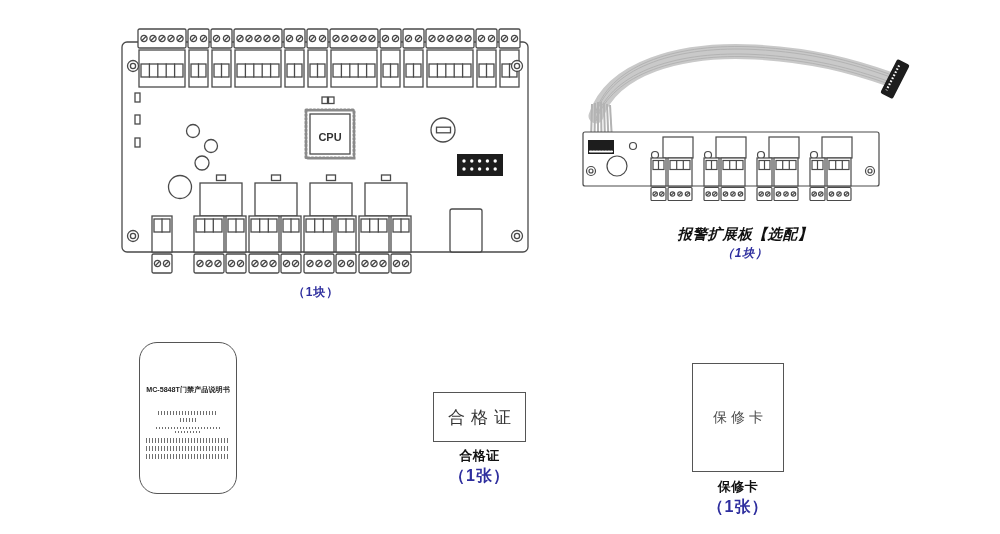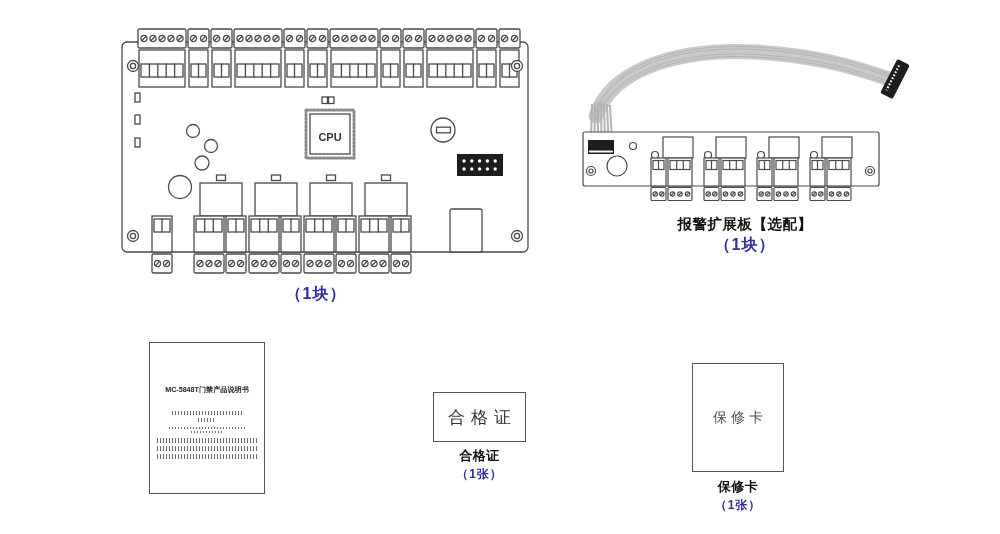--- a/index.html
+++ b/index.html
@@ -5,24 +5,24 @@
   html,body{margin:0;padding:0;}
   body{
     width:1000px;height:534px;background:#ffffff;overflow:hidden;position:relative;
     font-family:"Liberation Sans","DejaVu Sans",sans-serif;color:#1a1a1a;
   }
   .abs{position:absolute;}
   .caption-title{
     font-weight:bold;font-size:14.5px;text-align:center;color:#111;letter-spacing:0.5px;
   }
   .caption-qty{
-    font-weight:bold;font-size:16px;text-align:center;color:#2e2e9e;margin-top:1px;letter-spacing:1px;
+    font-weight:bold;font-size:12px;text-align:center;color:#2e2e9e;margin-top:1px;letter-spacing:1px;
   }
   .caption-sm .caption-title{font-size:13px;}
-  .caption-sm .caption-qty{font-size:12px;}
+  .caption-sm .caption-qty{font-size:16px;}
   .paper{
     position:absolute;background:#fff;border:1.5px solid #555;box-sizing:border-box;
   }
   .manual-title{
     font-size:7.5px;font-weight:bold;text-align:center;margin-top:42px;color:#222;
     transform:scale(.95);white-space:nowrap;
   }
   .ph{
     margin:0 auto;
     background-image:repeating-linear-gradient(90deg,#6e6e6e 0,#6e6e6e 1px,transparent 1px,transparent 3px);
@@ -286,26 +286,26 @@
         <use href="#xb2" x="704" y="158"></use>
           <use href="#xb3" x="721" y="158"></use>
         <use href="#xb2" x="757" y="158"></use>
           <use href="#xb3" x="774" y="158"></use>
         <use href="#xb2" x="810" y="158"></use>
           <use href="#xb3" x="827" y="158"></use>
       </g>
     </g>
   </svg>
 
-  <div class="abs" style="left:620px;top:215px;width:250px;">
+  <div class="abs" style="left:620px;top:225px;width:250px;font-style:italic;">
     <div class="caption-title">报警扩展板【选配】</div>
     <div class="caption-qty">（1块）</div>
   </div>
 
-  <div class="paper" style="left:149px;top:342px;width:116px;height:152px;">
+  <div class="paper" style="left:139px;top:342px;width:98px;height:152px;border-radius:18px;">
     <div class="manual-title">MC-5848T门禁产品说明书</div>
     <div class="ph" style="width:62%;height:4px;margin-top:16px;"></div>
     <div class="ph" style="width:16%;height:4px;margin-top:3px;"></div>
     <div class="ph" style="width:66%;height:2px;margin-top:5px;"></div>
     <div class="ph" style="width:28%;height:2px;margin-top:2px;"></div>
     <div class="ph" style="width:88%;height:4.5px;margin-top:5px;"></div>
     <div class="ph" style="width:88%;height:4.5px;margin-top:3.5px;"></div>
     <div class="ph" style="width:88%;height:4.5px;margin-top:3.5px;"></div>
   </div>
 

